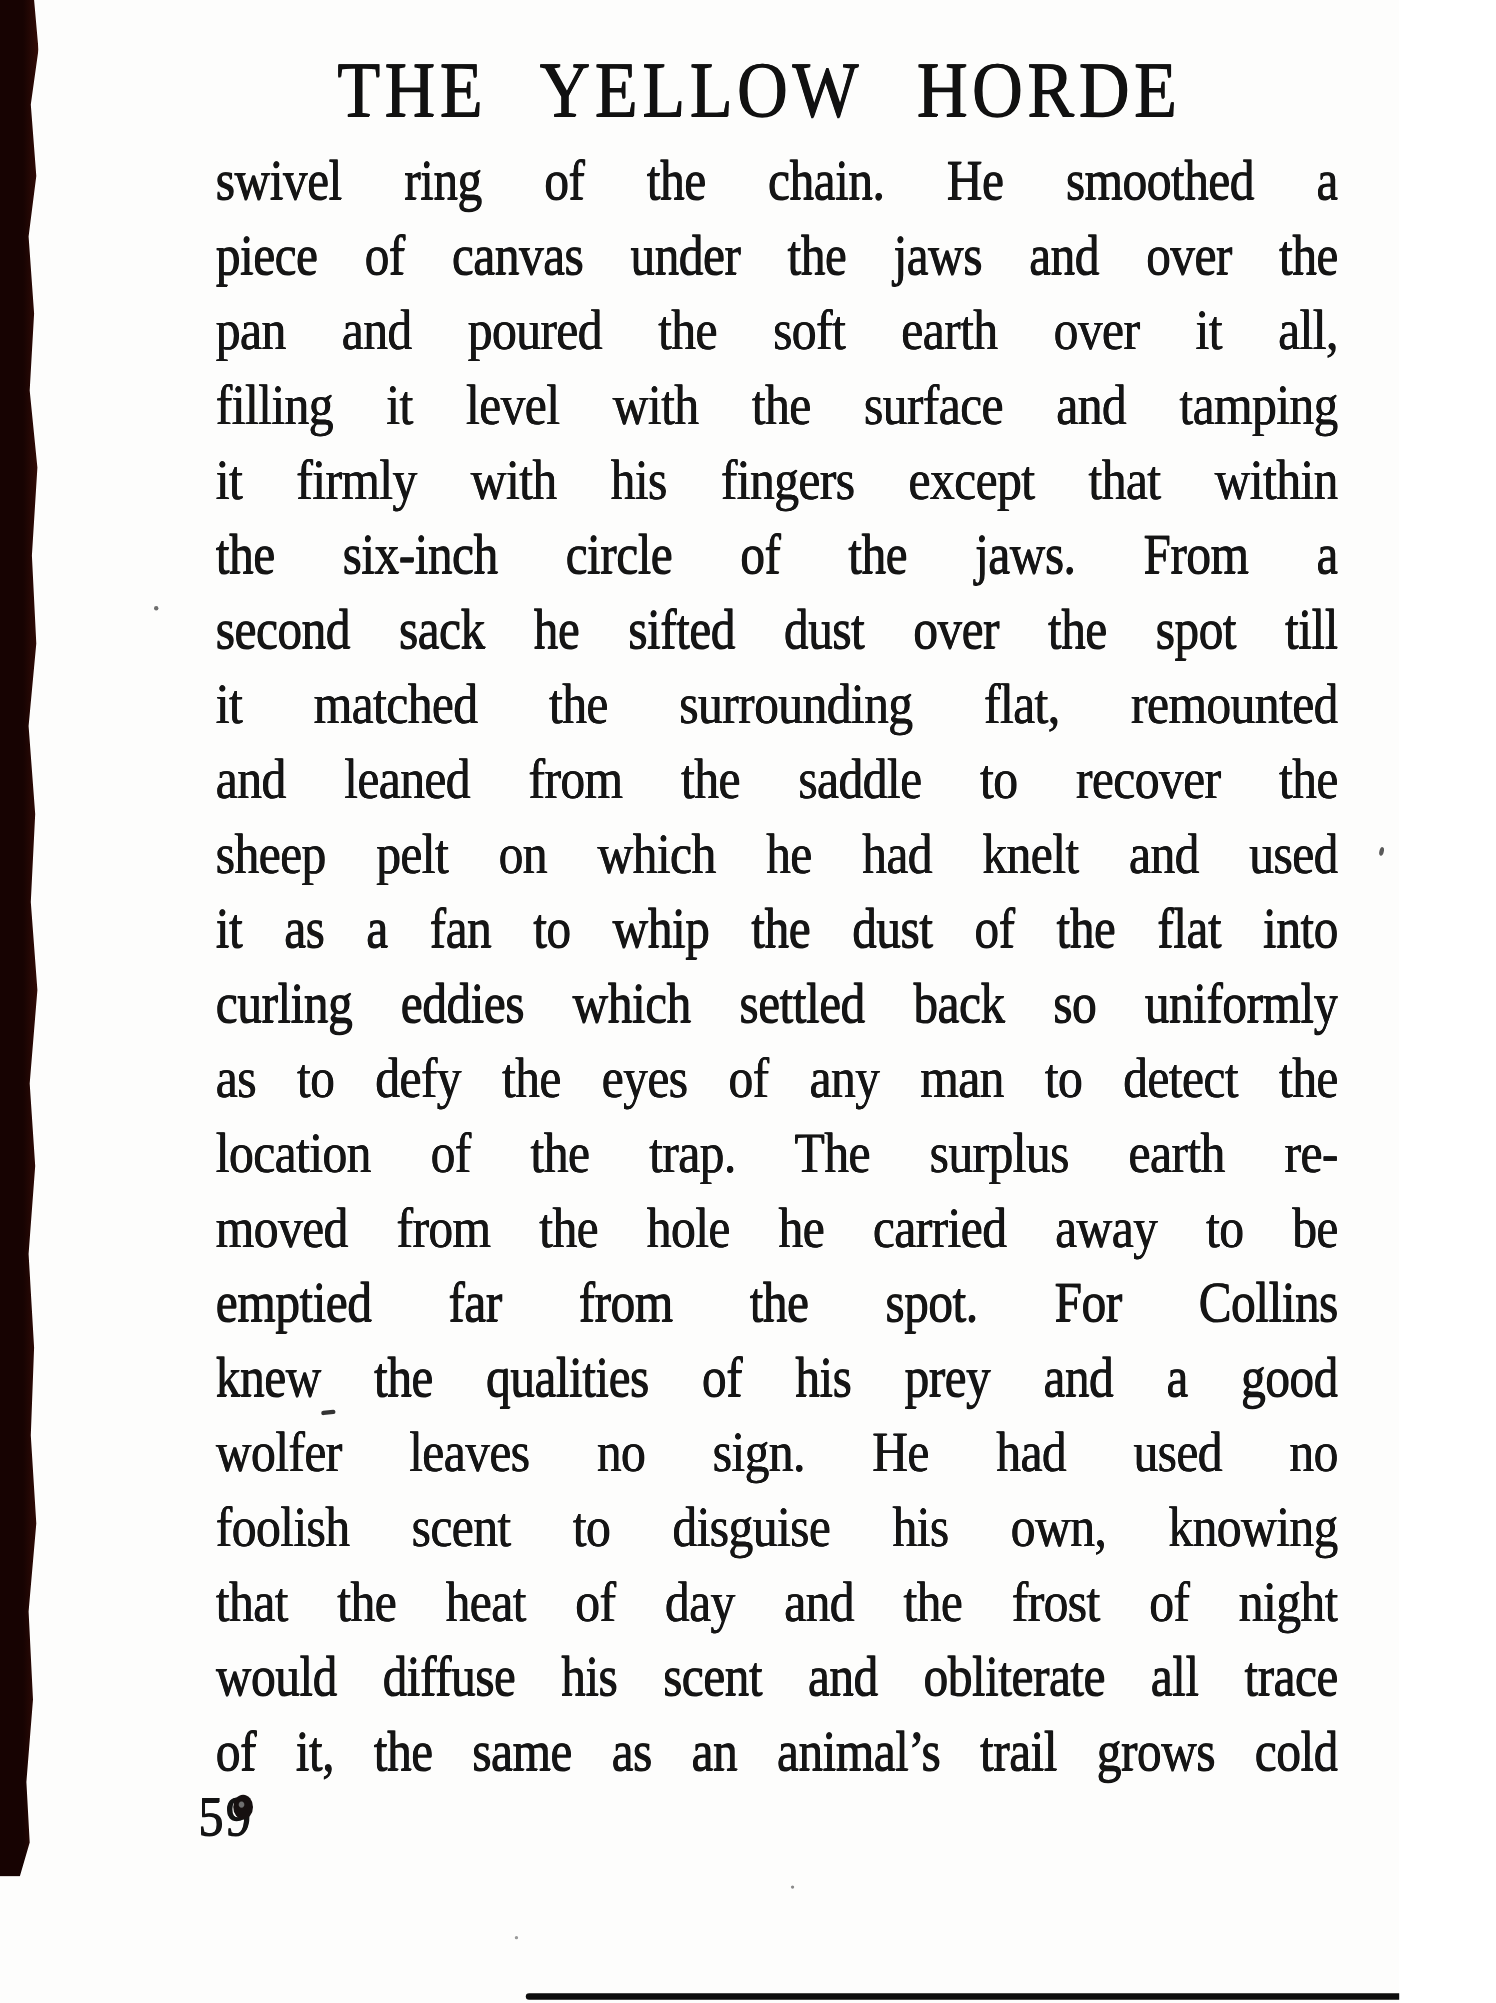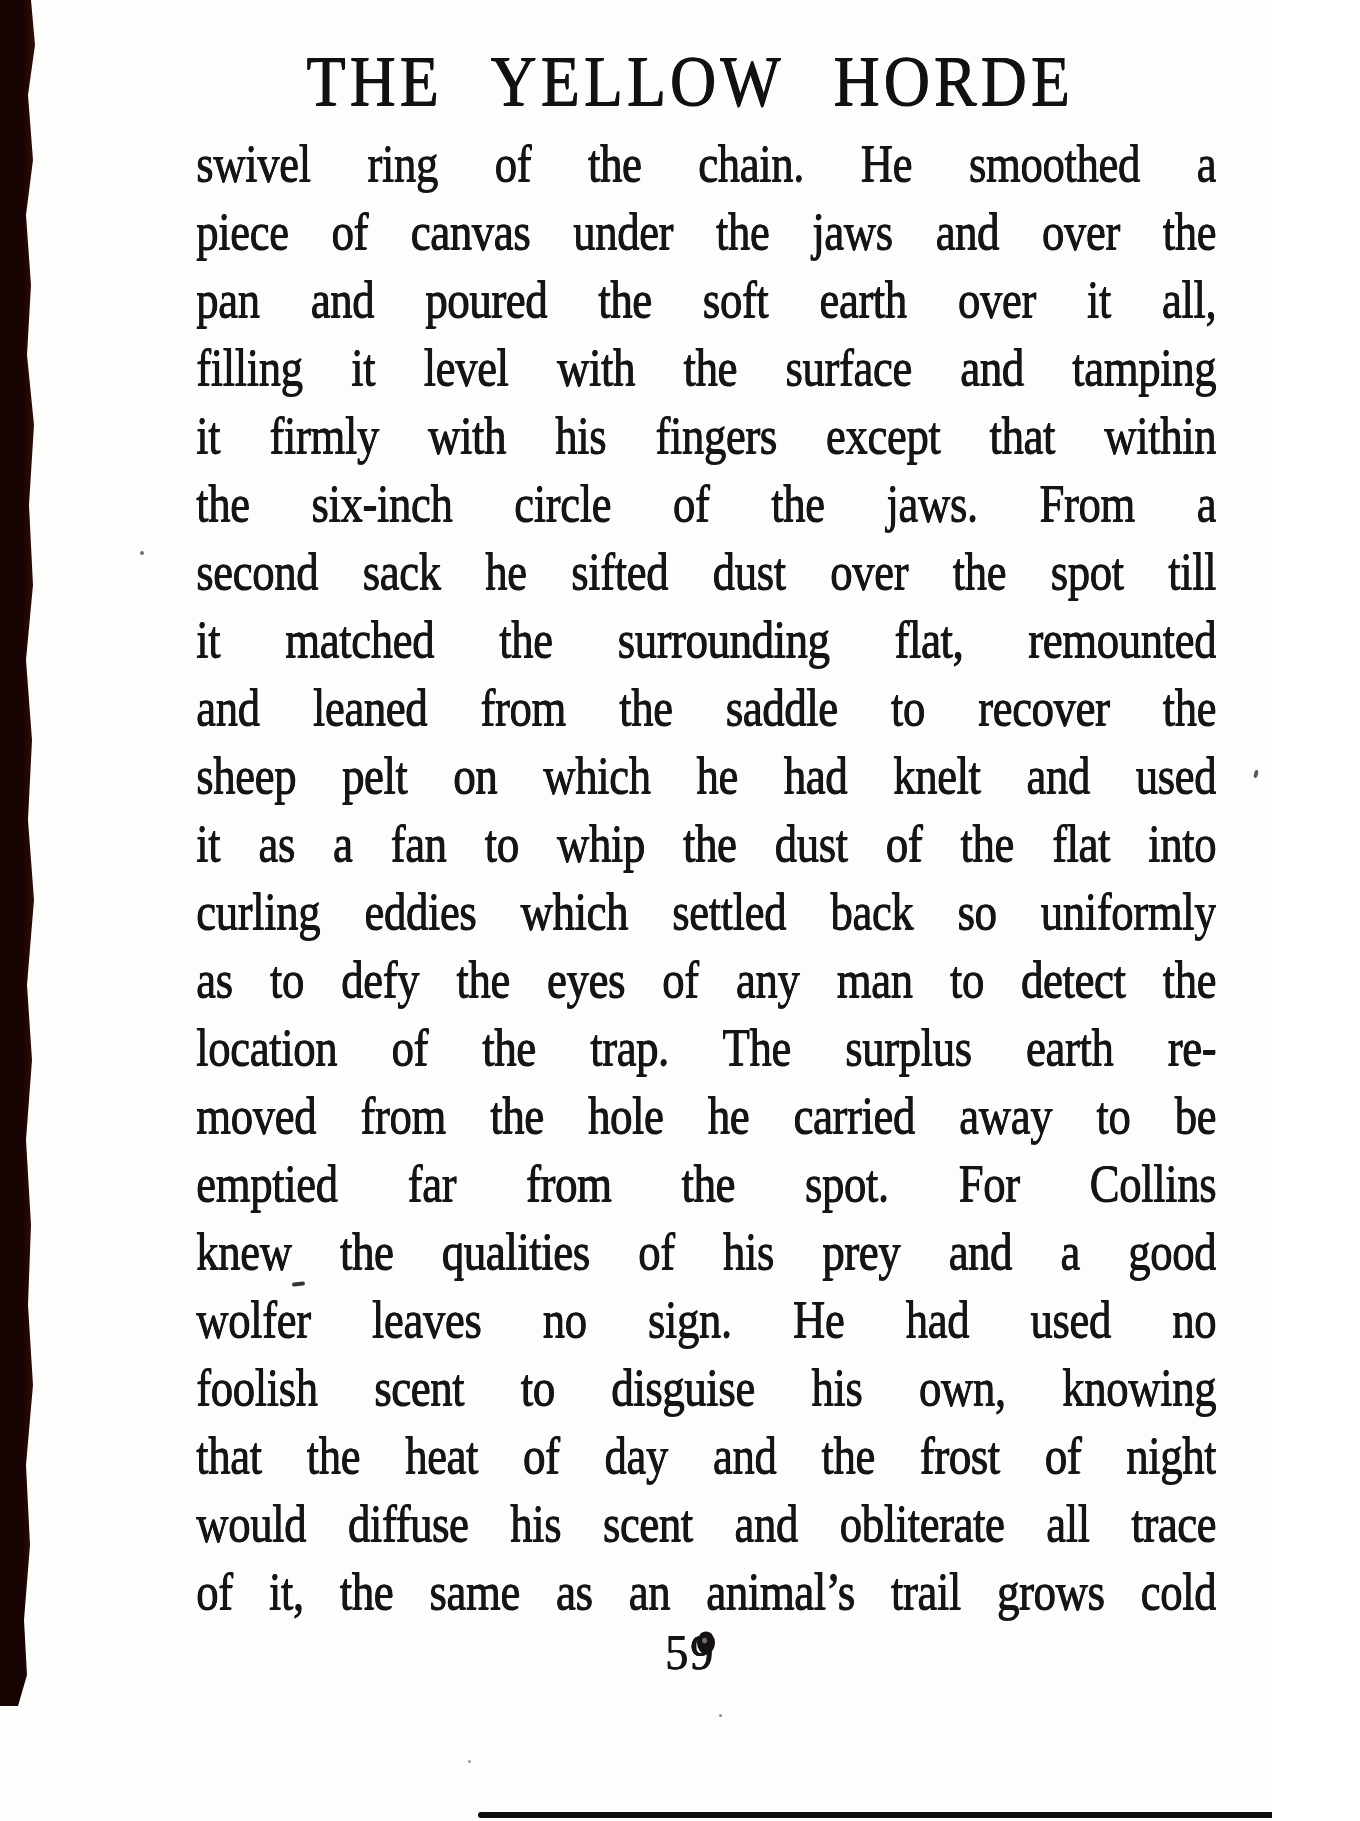--- a/index.html
+++ b/index.html
@@ -82,21 +82,20 @@
     transform-origin: center;
     text-shadow: 0.6px 0 0 currentColor, 0 0.4px 0 currentColor;
     color: #151515;
   }
 
   .pagenum-row {
     position: absolute;
     left: 180px;
     top: 1626px;
     width: 1020px;
-    text-align: center;
   }
   .pagenum {
     position: relative;
     display: inline-block;
     font-size: 46px;
     line-height: 1;
     letter-spacing: 2px;
     transform: scaleY(1.12);
     transform-origin: top center;
     text-shadow: 0.7px 0 0 currentColor, 0 0.5px 0 currentColor;

